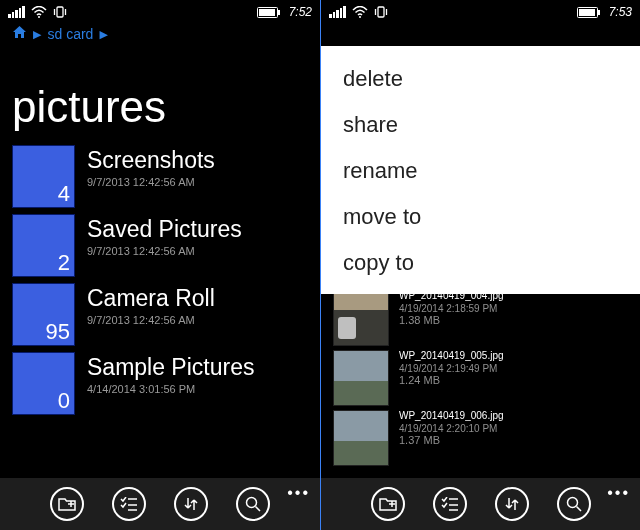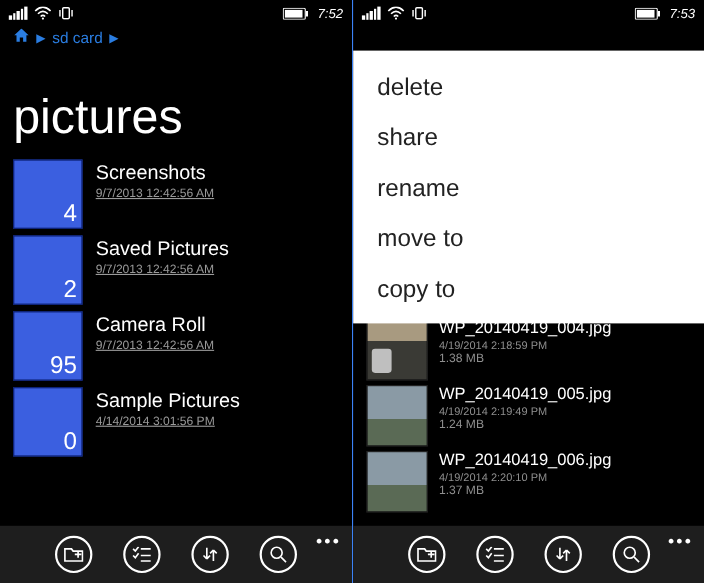--- a/index.html
+++ b/index.html
@@ -68,22 +68,22 @@
     background: #3b5fe0;
     position: relative;
     border: 1px solid #071a6a;
   }
   .tile .count {
     position: absolute;
     right: 4px; bottom: 0;
     color: #fff; font-size: 22px; font-weight: 300;
   }
   .folder-info { color: #fff; padding-top: 2px; }
-  .folder-name { font-size: 18px; font-weight: 300; }
-  .folder-date { font-size: 11px; color: #9a9a9a; margin-top: 2px; text-decoration: underline; }
+  .folder-name { font-size: 23px; font-weight: 300; }
+  .folder-date { font-size: 11px; color: #9a9a9a; margin-top: 2px; }
   .appbar {
     height: 52px;
     background: #1e1e1e;
     display: flex;
     align-items: center;
     justify-content: center;
     gap: 28px;
     position: relative;
     margin-top: auto;
   }
@@ -128,21 +128,21 @@
     width: 56px; height: 56px;
     background: linear-gradient(to bottom, #8a9aa5 0 55%, #5a6a55 55% 100%);
     border: 1px solid #222;
     position: relative;
   }
   .thumb.one { background: linear-gradient(to bottom, #a89a80 0 35%, #3a3a35 35% 100%); }
   .thumb.one::after{
     content:""; position:absolute; left:4px; bottom:6px; width:18px; height:22px;
     background:#bfbfbf; border-radius:3px;
   }
-  .file-info .fn { font-size: 15px; color: #fff; }
+  .file-info .fn { font-size: 10px; color: #fff; }
   .file-info .fd { font-size: 10px; color: #8f8f8f; margin-top: 2px; }
   .file-info .fs { font-size: 11px; color: #8f8f8f; }
 </style>
 </head>
 <body>
 
 <div class="phone">
   <div class="statusbar">
     <div class="sb-left">
       <div class="sig">

